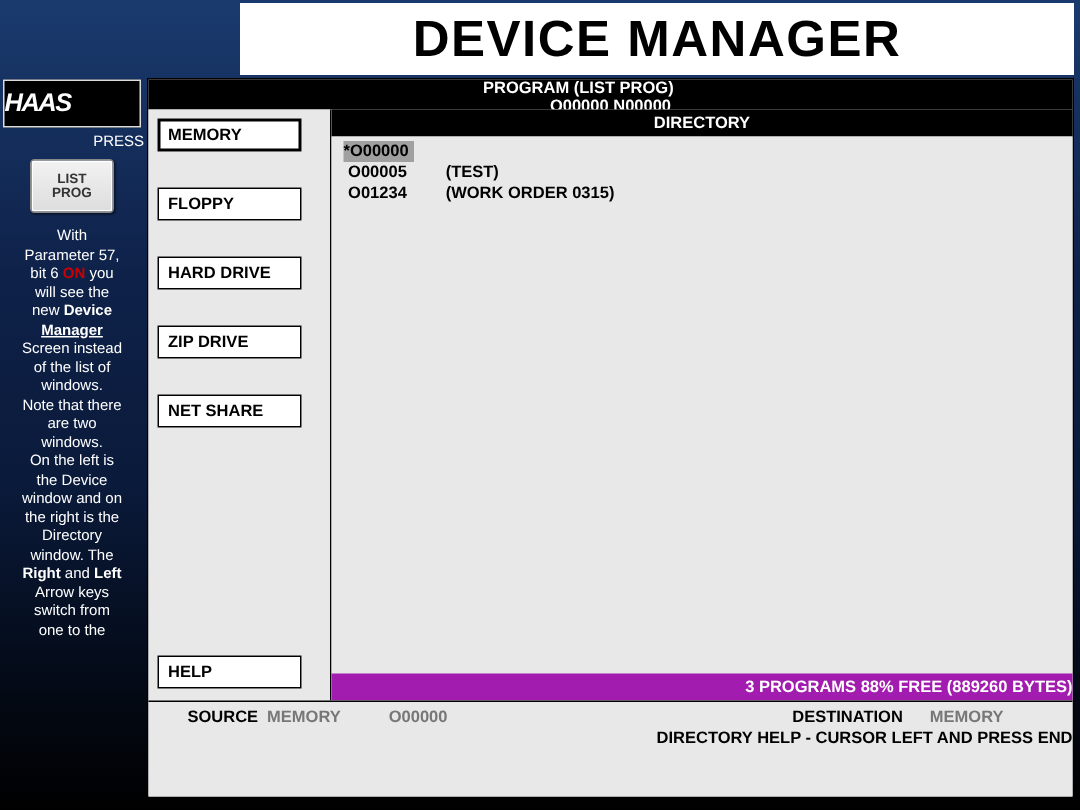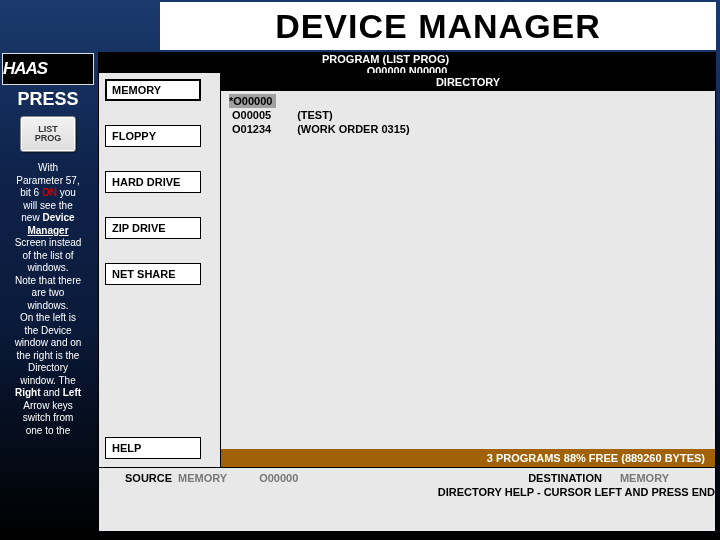--- a/index.html
+++ b/index.html
@@ -2,21 +2,21 @@
 <html><head>
 <meta charset="utf-8">
 <style>
   * { box-sizing: border-box; margin: 0; padding: 0; }
   html, body { width: 720px; height: 540px; overflow: hidden; font-family: Arial, Helvetica, sans-serif; }
   .stage { width: 720px; height: 540px; position: relative; background: linear-gradient(180deg, #1a3a6e 0%, #0e2148 35%, #0a1a3a 60%, #000 100%); }
   .banner { position: absolute; top: 2px; left: 160px; right: 4px; height: 48px; background: #fff; display: flex; align-items: center; justify-content: center; font-size: 34px; font-weight: 700; color: #000; letter-spacing: 1px; }
   .logo { position: absolute; top: 53px; left: 2px; width: 92px; height: 32px; background: #000; border: 1px solid #ddd; display:flex; align-items:center; justify-content:flex-start; }
   .logo-text { color:#fff; font-style:italic; font-weight:900; font-size:17px; letter-spacing:-1px; font-family: Arial Black, Arial, sans-serif; text-decoration: underline; text-decoration-thickness: 2px; text-underline-offset: -2px; }
   .sidebar { position: absolute; top: 87px; left: 0; width: 96px; bottom: 0; color: #000; padding-top: 2px; }
-  .press { color:#fff; font-weight:700; font-size:18px; text-align:center; margin-bottom:6px;}
+  .press { color:#fff; font-weight:400; font-size:10px; text-align:right; margin-bottom:6px;}
   .key { width: 56px; height: 36px; margin: 0 auto 10px auto; background: linear-gradient(#f2f2f2,#ddd); border:1px solid #888; border-radius:3px; display:flex; align-items:center; justify-content:center; font-size:9px; font-weight:700; line-height:1; box-shadow: 1px 1px 1px rgba(0,0,0,0.4), inset 0 0 0 1px #fff; text-align:center; color:#333;}
   .para { color:#fff; font-size:10px; text-align:center; line-height:1.25; padding: 0 2px; }
   .para .on { color:#c00; font-weight:700; }
   .para b { font-weight:700; }
   .para u { text-decoration: underline; }
   .screen { position: absolute; top: 52px; left: 98px; right: 4px; bottom: 8px; background: #e8e8e8; border: 1px solid #000; }
   
   .scr-head { height: 20px; background:#000; color:#fff; font-size:11px; font-weight:700; display:flex; align-items:center; padding:0 4px;flex-direction:column; }
   .scr-head .hl { flex: 0 0 auto; min-width: 170px; }
   .scr-head .hc { flex: 1; text-align:left; }
@@ -26,21 +26,21 @@
   
   .dev-col { position:absolute; top:20px; left:0; width:122px; bottom:64px; border-right: 1px solid #000; padding: 6px; background:#e8e8e8; }
   .dev-btn { width: 96px; height: 22px; border:1px solid #000; background:#fff; font-size:11px; font-weight:700; margin-bottom: 24px; display:flex; align-items:center; padding-left:6px; }
   .dev-btn.sel { outline:0; box-shadow: 0 0 0 1px #000 inset; }
   
   .file-panel { position:absolute; top:38px; left:122px; right:0; bottom:64px; background:#e8e8e8; }
   .file-list { padding: 3px 8px; font-size:11px; font-weight:700; color:#000; }
   .file-row { padding: 1px 0; white-space: nowrap; }
   .file-row.sel { background:#a0a0a0; display:inline-block; padding-right:4px;}
   .file-row .num { display:inline-block; width:62px; }
-  .status-line { position:absolute; bottom:0; left:0; right:0; height:18px; background:#a16207; color:#fff; font-size:11px; font-weight:700; display:flex; align-items:center; justify-content:flex-end; padding-right:10px;}
+  .status-line { position:absolute; bottom:0; left:0; right:0; height:18px; background:#a21caf; color:#fff; font-size:11px; font-weight:700; display:flex; align-items:center; justify-content:flex-end; }
   
   .footer { position:absolute; left:0; right:0; bottom:0; height:64px; background:#e8e8e8; font-size:11px; font-weight:700; color:#000; border-top:1px solid #000;}
   .footer .row1 { display:flex; align-items:center; gap:6px; padding: 4px 10px 0 26px; }
   .footer .lbl { color:#000; }
   .footer .muted { color:#777; font-weight:700; }
   .footer .spacer { flex:1; }
   .footer .row2 { text-align:right; padding-top:2px; }
   
   .help-btn { position:absolute; left:6px; bottom:72px; width:96px; height:22px; border:1px solid #000; background:#fff; font-size:11px; font-weight:700; display:flex; align-items:center; padding-left:6px; }
   

